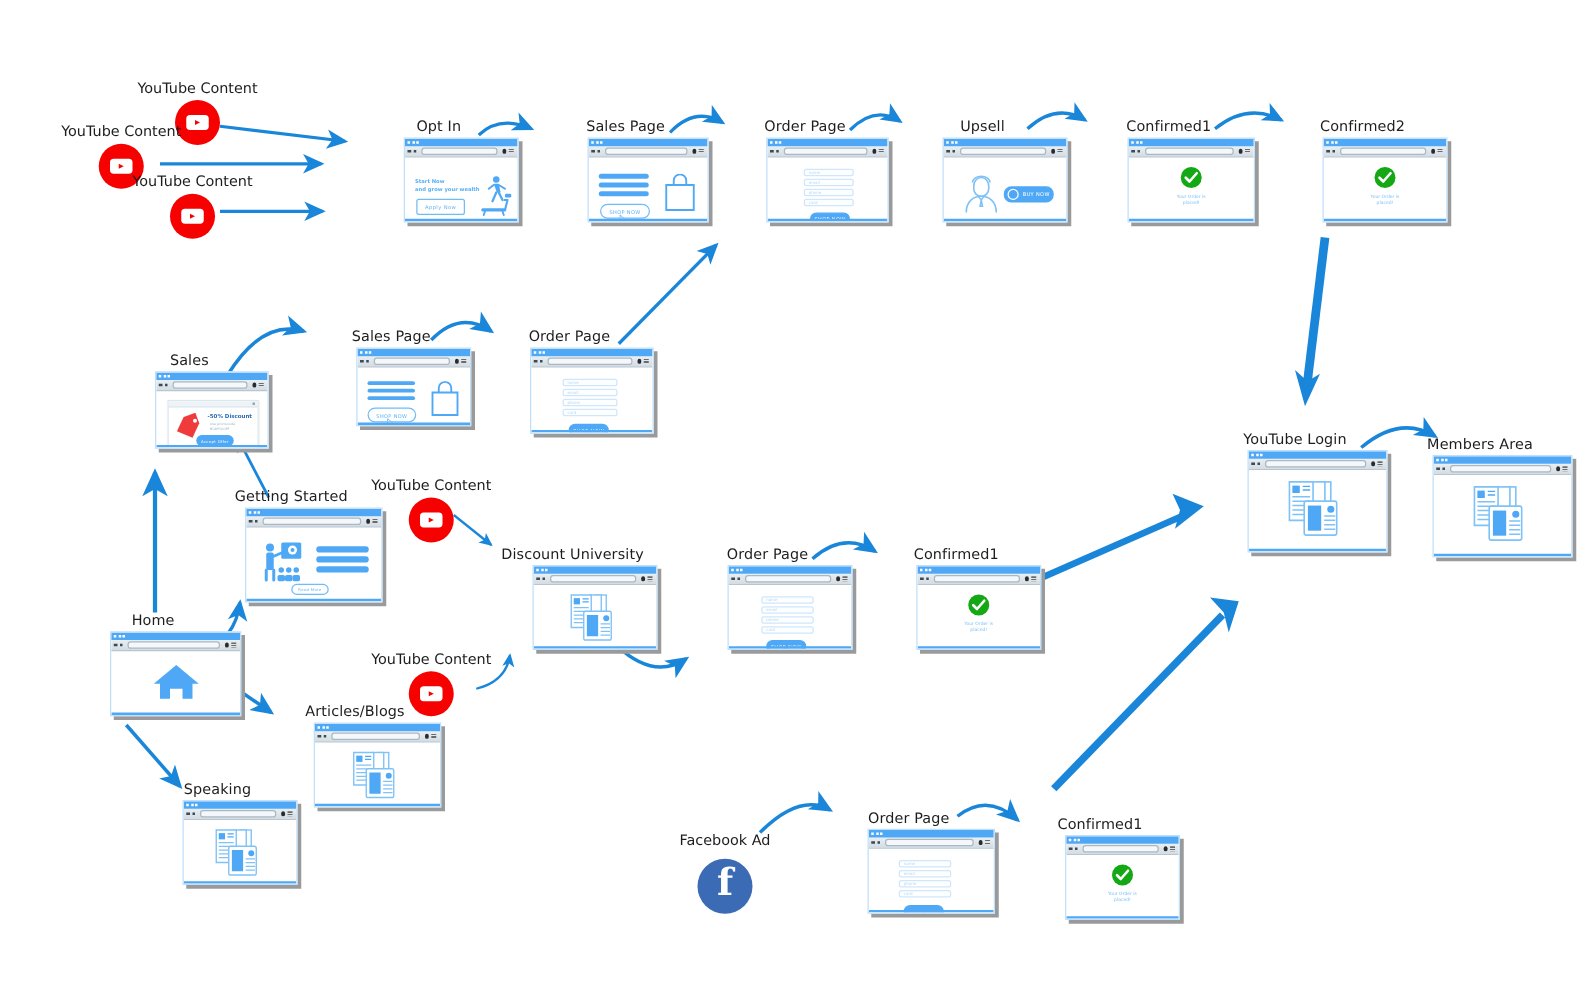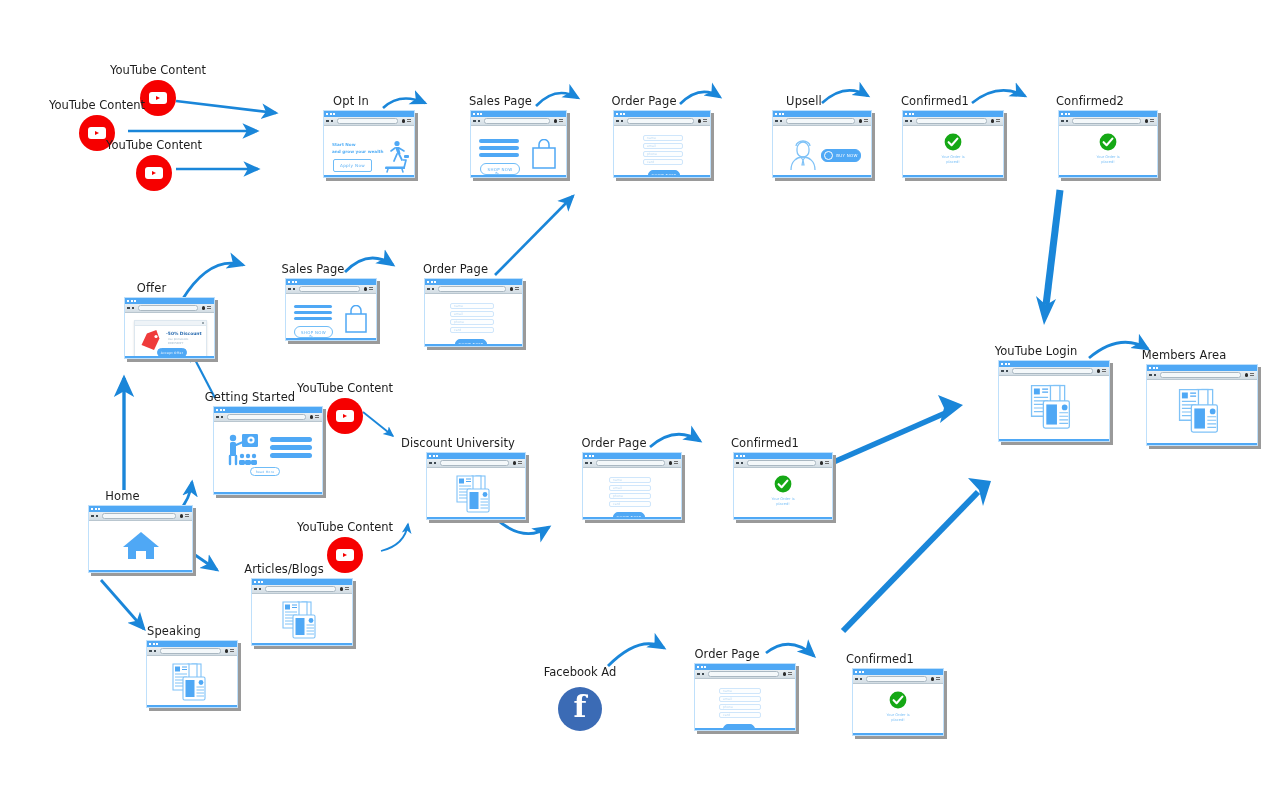--- a/index.html
+++ b/index.html
@@ -412,21 +412,21 @@
           <div class="field-box" style="position:absolute;left:29px;top:17px;width:40px;height:6px;">email</div>
           <div class="field-box" style="position:absolute;left:29px;top:25px;width:40px;height:6px;">phone</div>
           <div class="field-box" style="position:absolute;left:29px;top:33px;width:40px;height:6px;">card</div>
           <div class="pill-btn solid" style="position:absolute;left:34px;top:44px;width:30px;height:8px;">SHOP NOW</div>
           <div class="bw-baseline"></div>
         </div>
       </div>
     </div>
   </div>
 
-  <div class="node" style="left:736px;top:110px;width:100px;height:68px;">
+  <div class="node" style="left:718px;top:110px;width:100px;height:68px;">
     <div class="node-label">Upsell</div>
     <div class="browser">
       <div class="bw-shadow"></div>
       <div class="bw-body">
         <div class="bw-titlebar">
             <span class="bw-dots">
               <i></i>
               <i></i>
               <i></i>
             </span>
@@ -524,21 +524,21 @@
             <div>Your Order is</div>
             <div>placed!</div>
           </div>
           <div class="bw-baseline"></div>
         </div>
       </div>
     </div>
   </div>
 
   <div class="node" style="left:88px;top:297px;width:91px;height:62px;">
-    <div class="node-label">Offer</div>
+    <div class="node-label">Sales</div>
     <div class="browser">
       <div class="bw-shadow"></div>
       <div class="bw-body">
         <div class="bw-titlebar">
             <span class="bw-dots">
               <i></i>
               <i></i>
               <i></i>
             </span>
           </div>
@@ -636,21 +636,21 @@
           <div class="field-box" style="position:absolute;left:25px;top:17px;width:44px;height:6px;">email</div>
           <div class="field-box" style="position:absolute;left:25px;top:25px;width:44px;height:6px;">phone</div>
           <div class="field-box" style="position:absolute;left:25px;top:33px;width:44px;height:6px;">card</div>
           <div class="pill-btn solid" style="position:absolute;left:30px;top:45px;width:30px;height:8px;">SHOP NOW</div>
           <div class="bw-baseline"></div>
         </div>
       </div>
     </div>
   </div>
 
-  <div class="node" style="left:177px;top:406px;width:110px;height:89px;">
+  <div class="node" style="left:160px;top:406px;width:110px;height:76px;">
     <div class="node-label">Getting Started</div>
     <div class="browser">
       <div class="bw-shadow"></div>
       <div class="bw-body">
         <div class="bw-titlebar">
             <span class="bw-dots">
               <i></i>
               <i></i>
               <i></i>
             </span>

